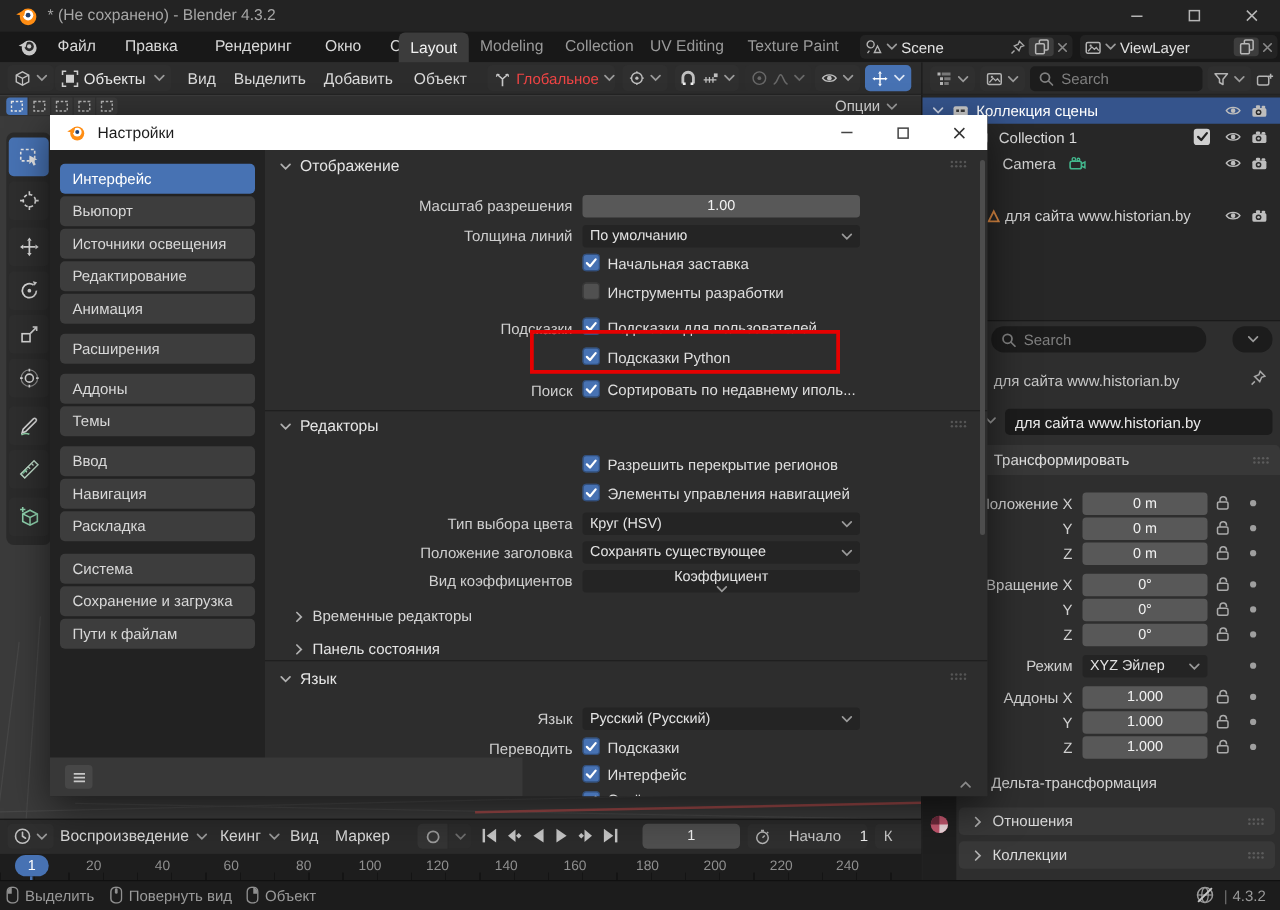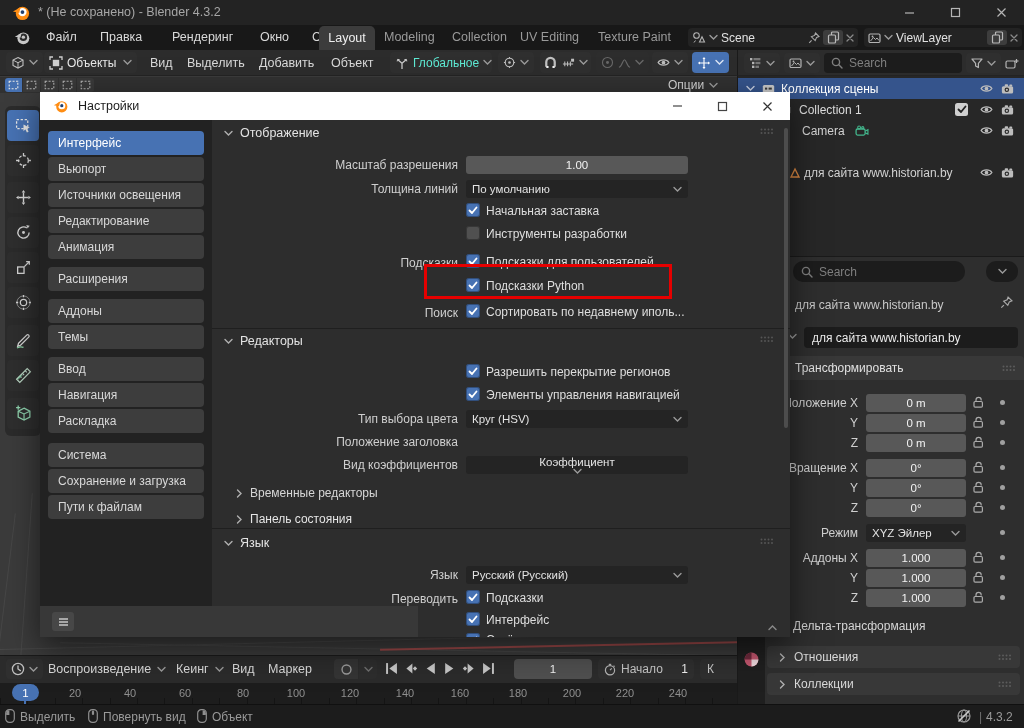--- a/index.html
+++ b/index.html
@@ -421,21 +421,21 @@
   <div class="a mtext nw" style="left:150px;top:56px;">Вид</div>
   <div class="a mtext nw" style="left:187px;top:56px;">Выделить</div>
   <div class="a mtext nw" style="left:259px;top:56px;">Добавить</div>
   <div class="a mtext nw" style="left:331px;top:56px;">Объект</div>
   <div class="a hdrbtn" style="left:390px;top:52px;width:102px;height:21px;">
     <span>
         <svg class="ic" width="14" height="14" viewBox="0 0 14 14">
           <use href="#orient"></use>
         </svg>
       </span>
-    <span class="nw" style="color:#5eead4;flex:1;">Глобальное</span>
+    <span class="nw" style="color:#ef4444;flex:1;">Глобальное</span>
     <span style="color:#9a9a9a;">
         <svg class="ic" width="9" height="7" viewBox="0 0 9 7">
           <use href="#chev"></use>
         </svg>
       </span>
   </div>
   <div class="a hdrbtn" style="left:498px;top:52px;height:21px;">
     <span>
         <svg class="ic" width="13" height="13" viewBox="0 0 14 14">
           <use href="#pivot"></use>
@@ -971,21 +971,21 @@
         <use href="#tpKeyR"></use>
       </svg>
     </span>
   <span class="a" style="left:482px;top:662px;">
       <svg class="ic" width="13" height="13" viewBox="0 0 12 12">
         <use href="#tpEnd"></use>
       </svg>
     </span>
 
   <div class="a fc" style="left:514px;top:659px;width:78px;height:20px;background:#4f4f4f;border-radius:4px;color:#f2f2f2;font-size:11.5px;">1</div>
-  <div class="a f" style="left:598px;top:659px;width:96px;height:20px;background:#2f2f2f;border-radius:4px;padding:0 6px;gap:5px;">
+  <div class="a f" style="left:598px;top:659px;width:96px;height:20px;background:#2f2f2f;border-radius:4px;padding:0 6px;gap:15px;">
     <span>
         <svg class="ic" width="12" height="13" viewBox="0 0 12 13">
           <use href="#stopw"></use>
         </svg>
       </span>
     <span class="nw" style="color:#c6c6c6;flex:1;">Начало</span>
     <span class="nw" style="color:#eee;">1</span>
   </div>
   <div class="a f" style="left:700px;top:659px;width:37px;height:20px;background:#2f2f2f;border-radius:4px 0 0 4px;padding:0 7px;">
     <span class="nw" style="color:#c6c6c6;">К</span>
@@ -1197,20 +1197,28 @@
     <div class="a rt nw" style="left:192px;top:320px;width:226px;color:#cfcfcf;">Тип выбора цвета</div>
     <div class="a dd" style="left:426px;top:318px;width:222px;height:18px;">
       <span class="nw">Круг (HSV)</span>
       <span style="color:#9a9a9a;">
           <svg class="ic" width="9" height="7" viewBox="0 0 9 7">
             <use href="#chev"></use>
           </svg>
         </span>
     </div>
     <div class="a rt nw" style="left:192px;top:343px;width:226px;color:#cfcfcf;">Положение заголовка</div>
+    <div class="a dd" style="left:426px;top:341px;width:222px;height:18px;">
+      <span class="nw">Сохранять существующее</span>
+      <span style="color:#9a9a9a;">
+          <svg class="ic" width="9" height="7" viewBox="0 0 9 7">
+            <use href="#chev"></use>
+          </svg>
+        </span>
+    </div>
     <div class="a rt nw" style="left:192px;top:366px;width:226px;color:#cfcfcf;">Вид коэффициентов</div>
     <div class="a dd" style="left:426px;top:364px;width:222px;height:18px;flex-direction:column;">
       <span class="nw">Коэффициент</span>
       <span style="color:#9a9a9a;">
           <svg class="ic" width="9" height="7" viewBox="0 0 9 7">
             <use href="#chev"></use>
           </svg>
         </span>
     </div>
 

